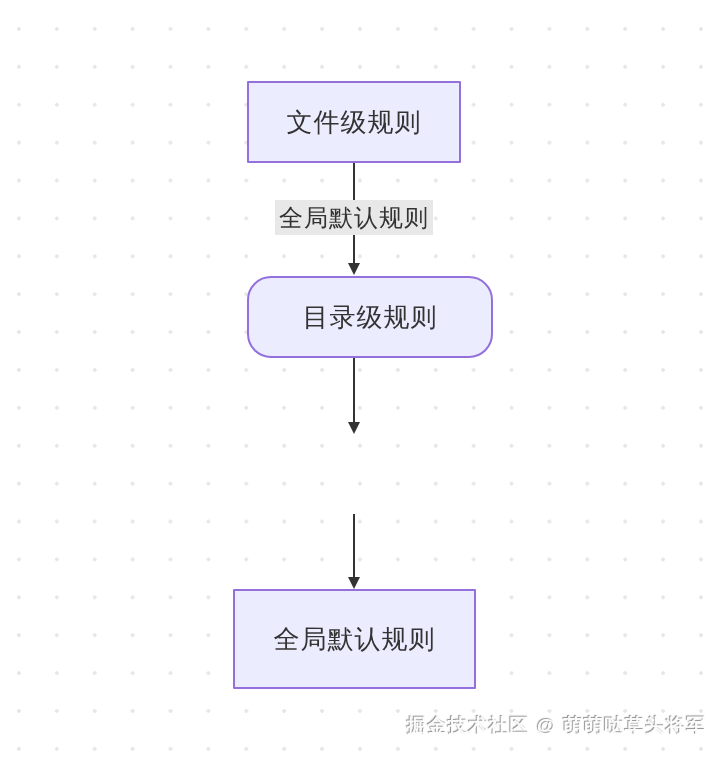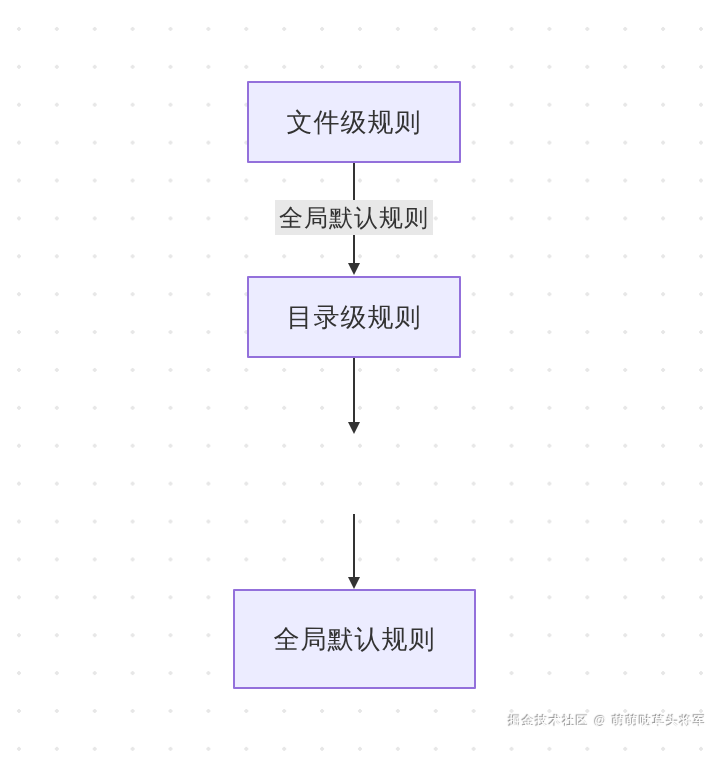--- a/index.html
+++ b/index.html
@@ -26,21 +26,21 @@
     border-radius: 1px;
     display: flex;
     align-items: center;
     justify-content: center;
     font-size: 26px;
     letter-spacing: 1px;
     color: var(--node-text, #333333);
     white-space: nowrap;
   }
   .node-1 { left: 247px; top:  81px; width: 214px; height: 82px; }
-  .node-2 { left: 247px; top: 276px; width: 214px; height: 82px; }
+  .node-2 { left: 247px; top: 276px; width: 246px; height: 82px; border-radius: 24px; }
   .node-3 { left: 247px; top: 434px; width: 214px; height: 80px; }
   .node-4 { left: 233px; top: 589px; width: 243px; height: 100px; }
 
   .edge {
     position: absolute;
     left: 348px;
     width: 12px;
     display: flex;
     flex-direction: column;
     align-items: center;
@@ -71,21 +71,21 @@
     letter-spacing: 1px;
     line-height: 35px;
     height: 35px;
     padding: 0 4px;
     white-space: nowrap;
   }
   .watermark {
     position: absolute;
     top: 713px;
     right: 14px;
-    font-size: 12px;
+    font-size: 19px;
     font-weight: bold;
     letter-spacing: 1.5px;
     white-space: nowrap;
     color: rgba(255,255,255,0.95);
     text-shadow: -1px -1px 1px rgba(115,115,115,0.8), 1px 1px 1px rgba(255,255,255,0.9);
   }
 </style>
 </head>
 <body>
 

